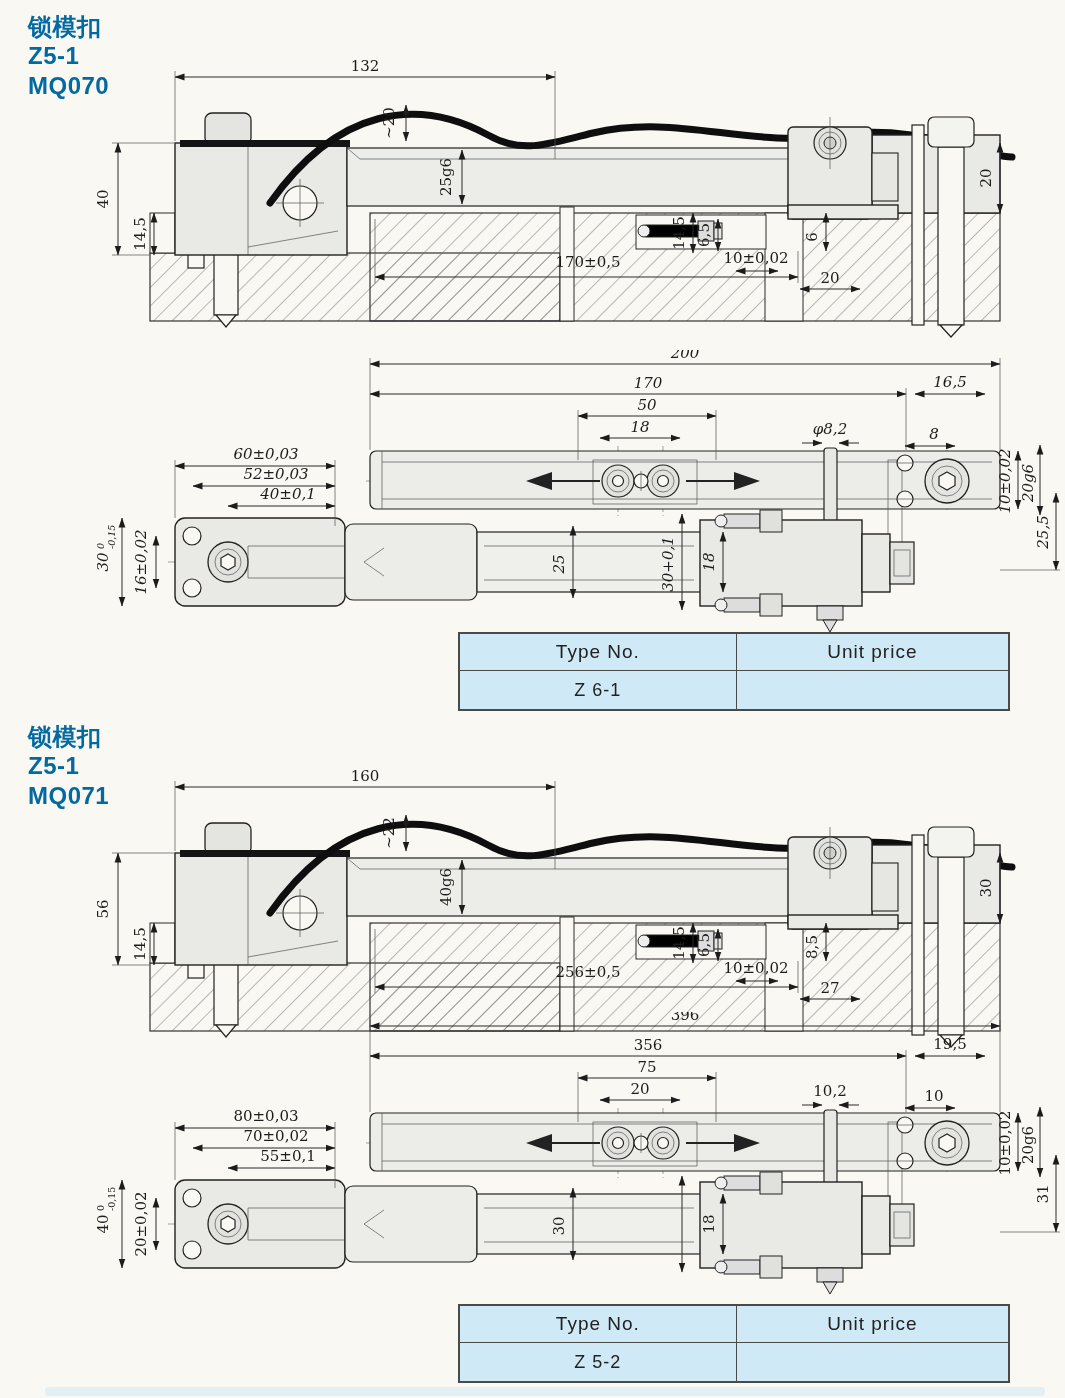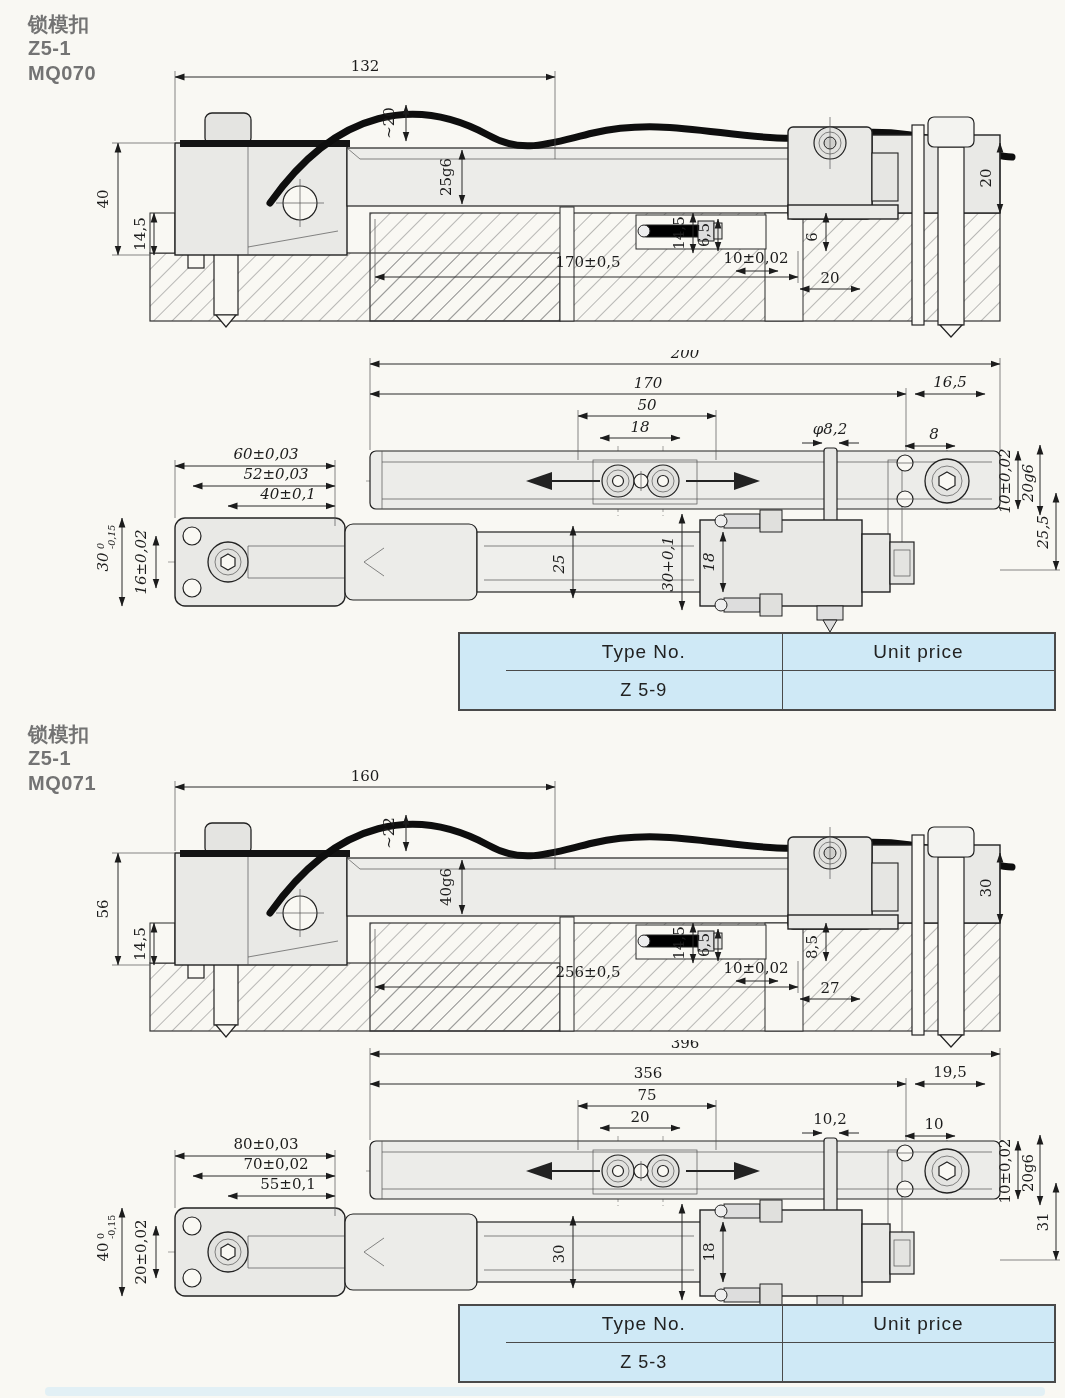--- a/index.html
+++ b/index.html
@@ -1,35 +1,35 @@
 <!DOCTYPE html>
 <html><head>
 <meta charset="utf-8">
 <style>
   html,body{margin:0;padding:0;}
   body{
     width:1065px;height:1398px;position:relative;overflow:hidden;
     background:#f9f8f3;font-family:"Liberation Sans",sans-serif;
   }
   .section{position:absolute;left:0;width:1065px;}
-  .title{position:absolute;color:#737373;font-weight:bold;line-height:1.22;
-         font-size:20px;letter-spacing:.5px;}
+  .title{position:absolute;color:#0369a1;font-weight:bold;line-height:1.22;
+         font-size:24px;letter-spacing:.5px;}
   .drawing{position:absolute;}
   svg text{font-family:"DejaVu Serif",serif;}
   .dim{font-size:15px;fill:#1c1c1c;}
   .tol{font-size:9.5px;fill:#1c1c1c;}
   .ln{stroke:#2b2b2b;stroke-width:1;fill:none;}
   .thin{stroke:#555;stroke-width:.7;fill:none;}
   .cl{stroke:#666;stroke-width:.6;stroke-dasharray:14 3 3 3;fill:none;}
   .part{stroke:#222;stroke-width:1.4;fill:#e9e9e6;}
   .part2{stroke:#222;stroke-width:1.2;fill:#ececE9;}
   .hole{stroke:#222;stroke-width:1.2;fill:#f9f8f3;}
   .whiteln{fill:#f9f8f3;stroke:#2b2b2b;stroke-width:1;}
   .ptable{position:absolute;width:548px;border:2px solid #4a4a4a;background:#cfe9f6;
-          color:#222;text-align:center;padding-left:46px;}
+          color:#222;text-align:center;}
   .ptable .row{display:flex;border-top:1.5px solid #4a4a4a;}
   .ptable .row:first-child{border-top:none;}
   .ptable .cell{box-sizing:border-box;display:flex;align-items:center;justify-content:center;}
   .ptable .c1{width:50.5%;border-right:1.5px solid #4a4a4a;}
   .ptable .c2{width:49.5%;}
   .ptable .head .cell{height:36px;font-size:19px;letter-spacing:1px;}
   .ptable .data .cell{height:38px;font-size:18px;letter-spacing:1px;}
   .bottom-strip{position:absolute;left:45px;top:1387px;width:1000px;height:9px;
                 background:#cfe9f6;opacity:.55;border-radius:4px;}
 </style>
@@ -302,21 +302,21 @@
   </g>
 </svg>
 </div>
   <div class="mount-table" style="position:absolute;left:458px;top:632px;">
   <div class="ptable">
     <div class="row head">
       <div class="cell c1">Type No.</div>
       <div class="cell c2">Unit price</div>
     </div>
     <div class="row data">
-      <div class="cell c1">Z 5-9</div>
+      <div class="cell c1">Z 6-1</div>
       <div class="cell c2"></div>
     </div>
   </div>
 </div>
 </div>
 
 <div class="section" style="top:706px;height:692px;">
   <div class="mount-title" style="position:absolute;left:28px;top:16px;">
   <div class="title">
     <div>锁模扣 Z5-1</div>
@@ -433,21 +433,21 @@
             <text class="dim" text-anchor="middle">6,5</text>
           </g>
     <text class="dim" x="668" y="208" text-anchor="middle">10±0,02</text>
     <g transform="translate(729,182) rotate(-90)">
             <text class="dim" text-anchor="middle">8,5</text>
           </g>
     <text class="dim" x="742" y="228" text-anchor="middle">27</text>
   </g>
 </svg>
 </div>
-  <div class="mount-plan drawing" style="left:88px;top:306px;margin-top:28px;">
+  <div class="mount-plan drawing" style="left:88px;top:306px;">
 <svg class="plan-svg" width="977" height="292" viewBox="0 0 977 292">
 
   <g>
     <line class="cl" x1="278" y1="131" x2="916" y2="131"></line>
     <line class="cl" x1="80" y1="212" x2="800" y2="212"></line>
     <line class="cl" x1="530" y1="96" x2="530" y2="166"></line>
     <line class="cl" x1="575" y1="96" x2="575" y2="166"></line>
     <line class="cl" x1="140" y1="178" x2="140" y2="248"></line>
     <line class="cl" x1="859" y1="100" x2="859" y2="162"></line>
   </g>
@@ -582,20 +582,20 @@
   </g>
 </svg>
 </div>
   <div class="mount-table" style="position:absolute;left:458px;top:598px;">
   <div class="ptable">
     <div class="row head">
       <div class="cell c1">Type No.</div>
       <div class="cell c2">Unit price</div>
     </div>
     <div class="row data">
-      <div class="cell c1">Z 5-3</div>
+      <div class="cell c1">Z 5-2</div>
       <div class="cell c2"></div>
     </div>
   </div>
 </div>
 </div>
 
 <div class="bottom-strip"></div>
 
 </body></html>

